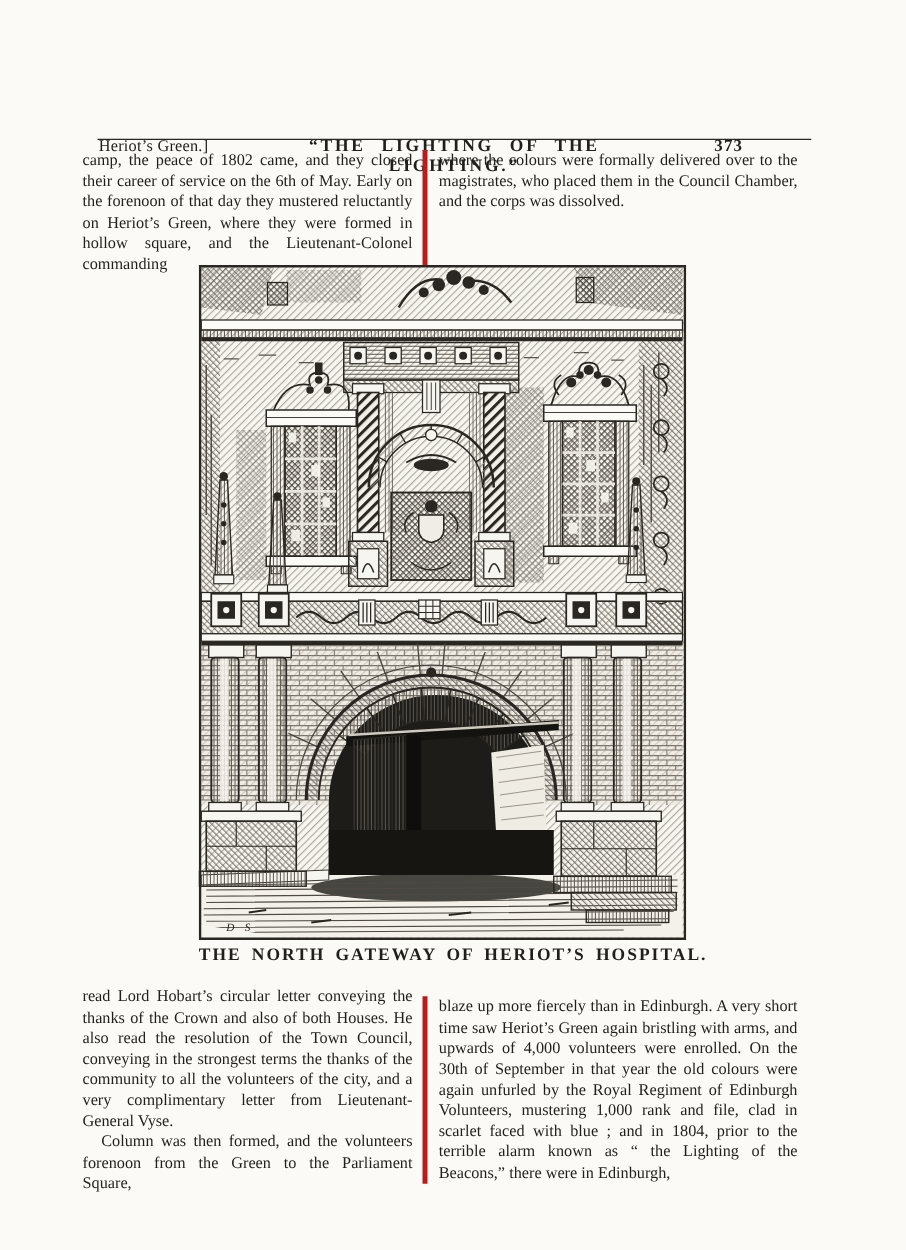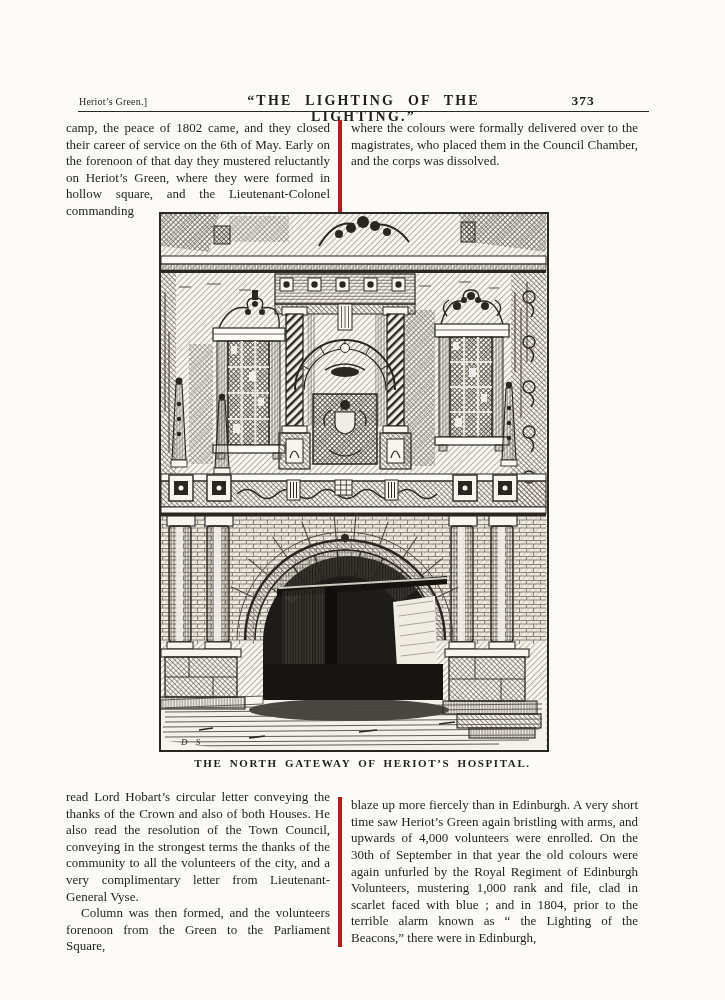--- a/index.html
+++ b/index.html
@@ -1,36 +1,36 @@
 <!DOCTYPE html>
 <html><head>
 <meta charset="utf-8">
 <style>
   html,body{margin:0;padding:0;background:#e9e7e1;}
   .page{
     position:relative;width:725px;height:1000px;background:#fbfaf6;
     font-family:"Liberation Serif", serif;color:#211f1c;overflow:hidden;
   }
   .header{position:absolute;top:93px;left:79px;width:569px;display:flex;align-items:baseline;}
-  .header-left{width:130px;font-size:10px;letter-spacing:.2px;}
+  .header-left{width:130px;font-size:13px;letter-spacing:.2px;margin-top:16px;}
   .header-title{flex:1;text-align:center;font-weight:bold;font-size:14px;letter-spacing:2.2px;word-spacing:7px;}
   .header-page{width:130px;text-align:center;font-weight:bold;font-size:13.5px;letter-spacing:1px;}
   .rule{position:absolute;top:111px;left:78px;width:571px;border-top:1.8px solid #2a2722;}
   .cols{position:absolute;left:66px;width:572px;display:flex;}
   .cols-top{top:120px;}
   .cols-bottom{top:789px;align-items:center;}
   .col{font-size:13px;line-height:16.6px;text-align:justify;}
   .col-left{width:272px;padding-right:8px;box-sizing:border-box;}
   .col-right{flex:1;border-left:4px solid #b91c1c;padding-left:9px;box-sizing:border-box;}
   .col p{margin:0;}
   .col p.indent{text-indent:15px;}
   .figure{position:absolute;top:212px;left:159px;width:390px;height:540px;}
   .figure svg{display:block;width:390px;height:540px;}
   .caption{position:absolute;top:757px;left:0;width:725px;text-align:center;
-    font-size:11px;font-weight:bold;letter-spacing:1.6px;word-spacing:3px;}
+    font-size:14px;font-weight:bold;letter-spacing:1.6px;word-spacing:3px;}
 </style>
 </head>
 <body>
 
 <div class="page">
 
   <div class="header">
     <span class="header-left">Heriot’s Green.]</span>
     <span class="header-title">“THE LIGHTING OF THE LIGHTING.”</span>
     <span class="header-page">373</span>

